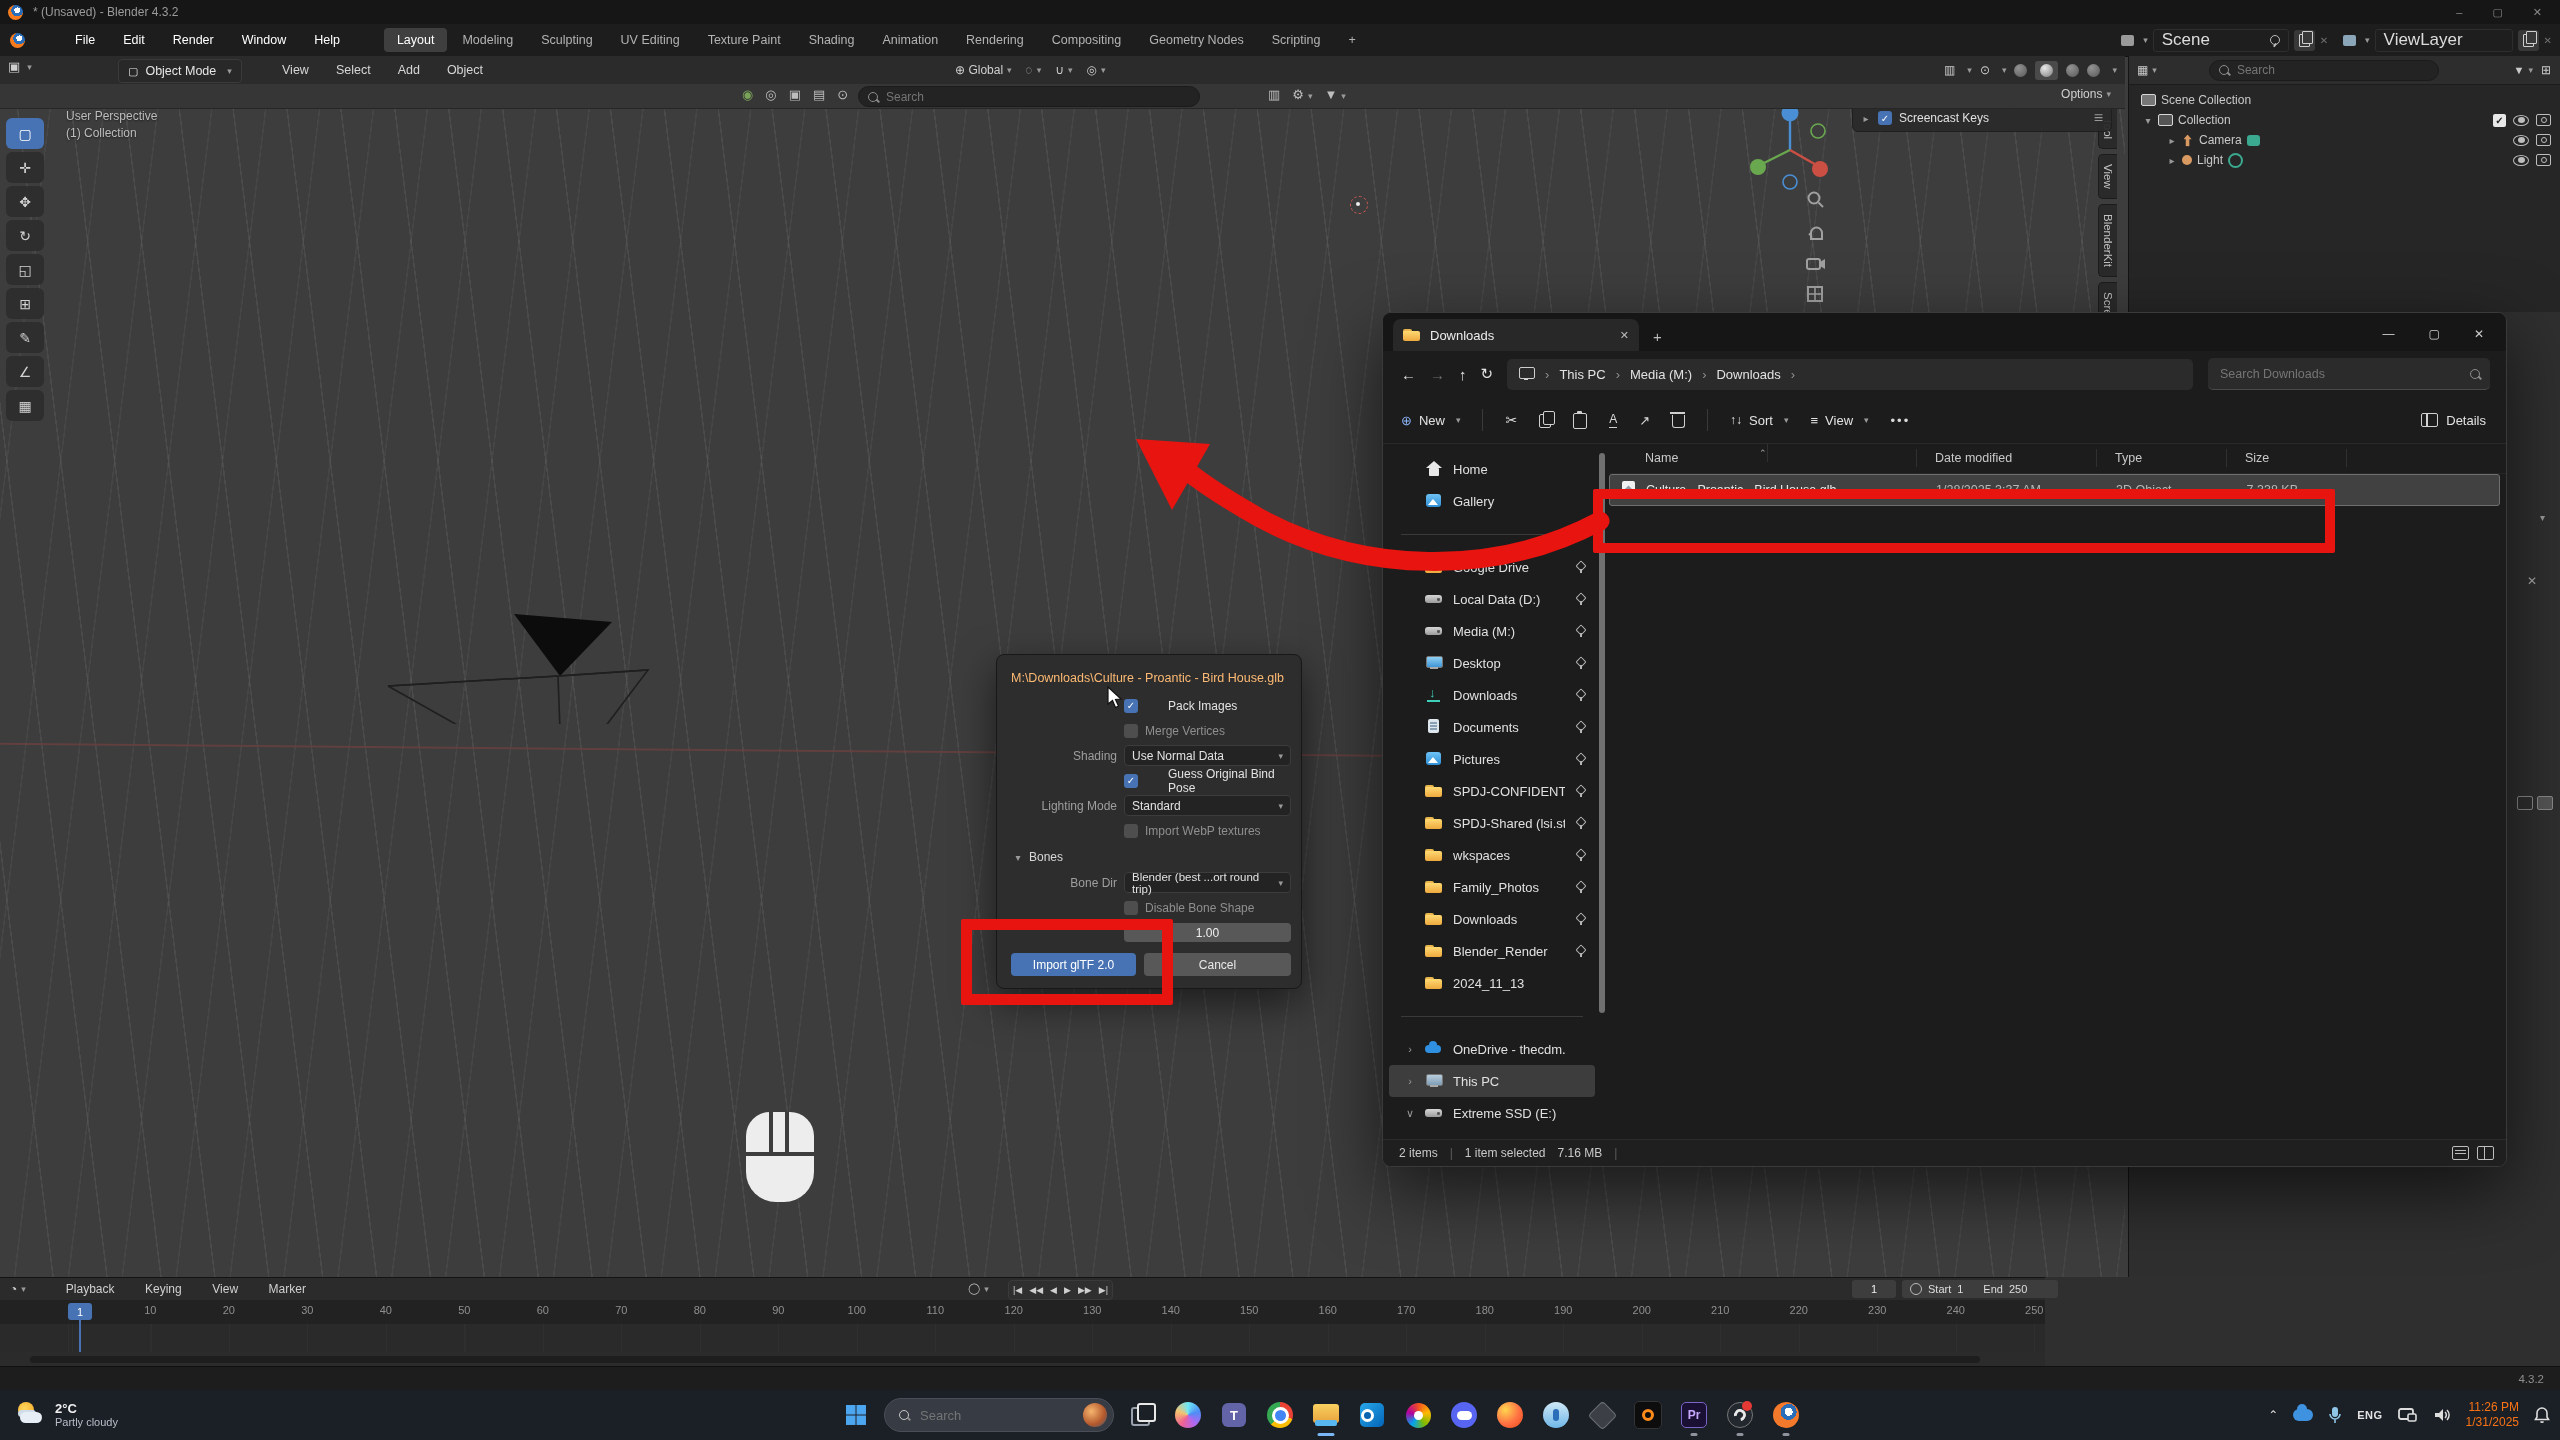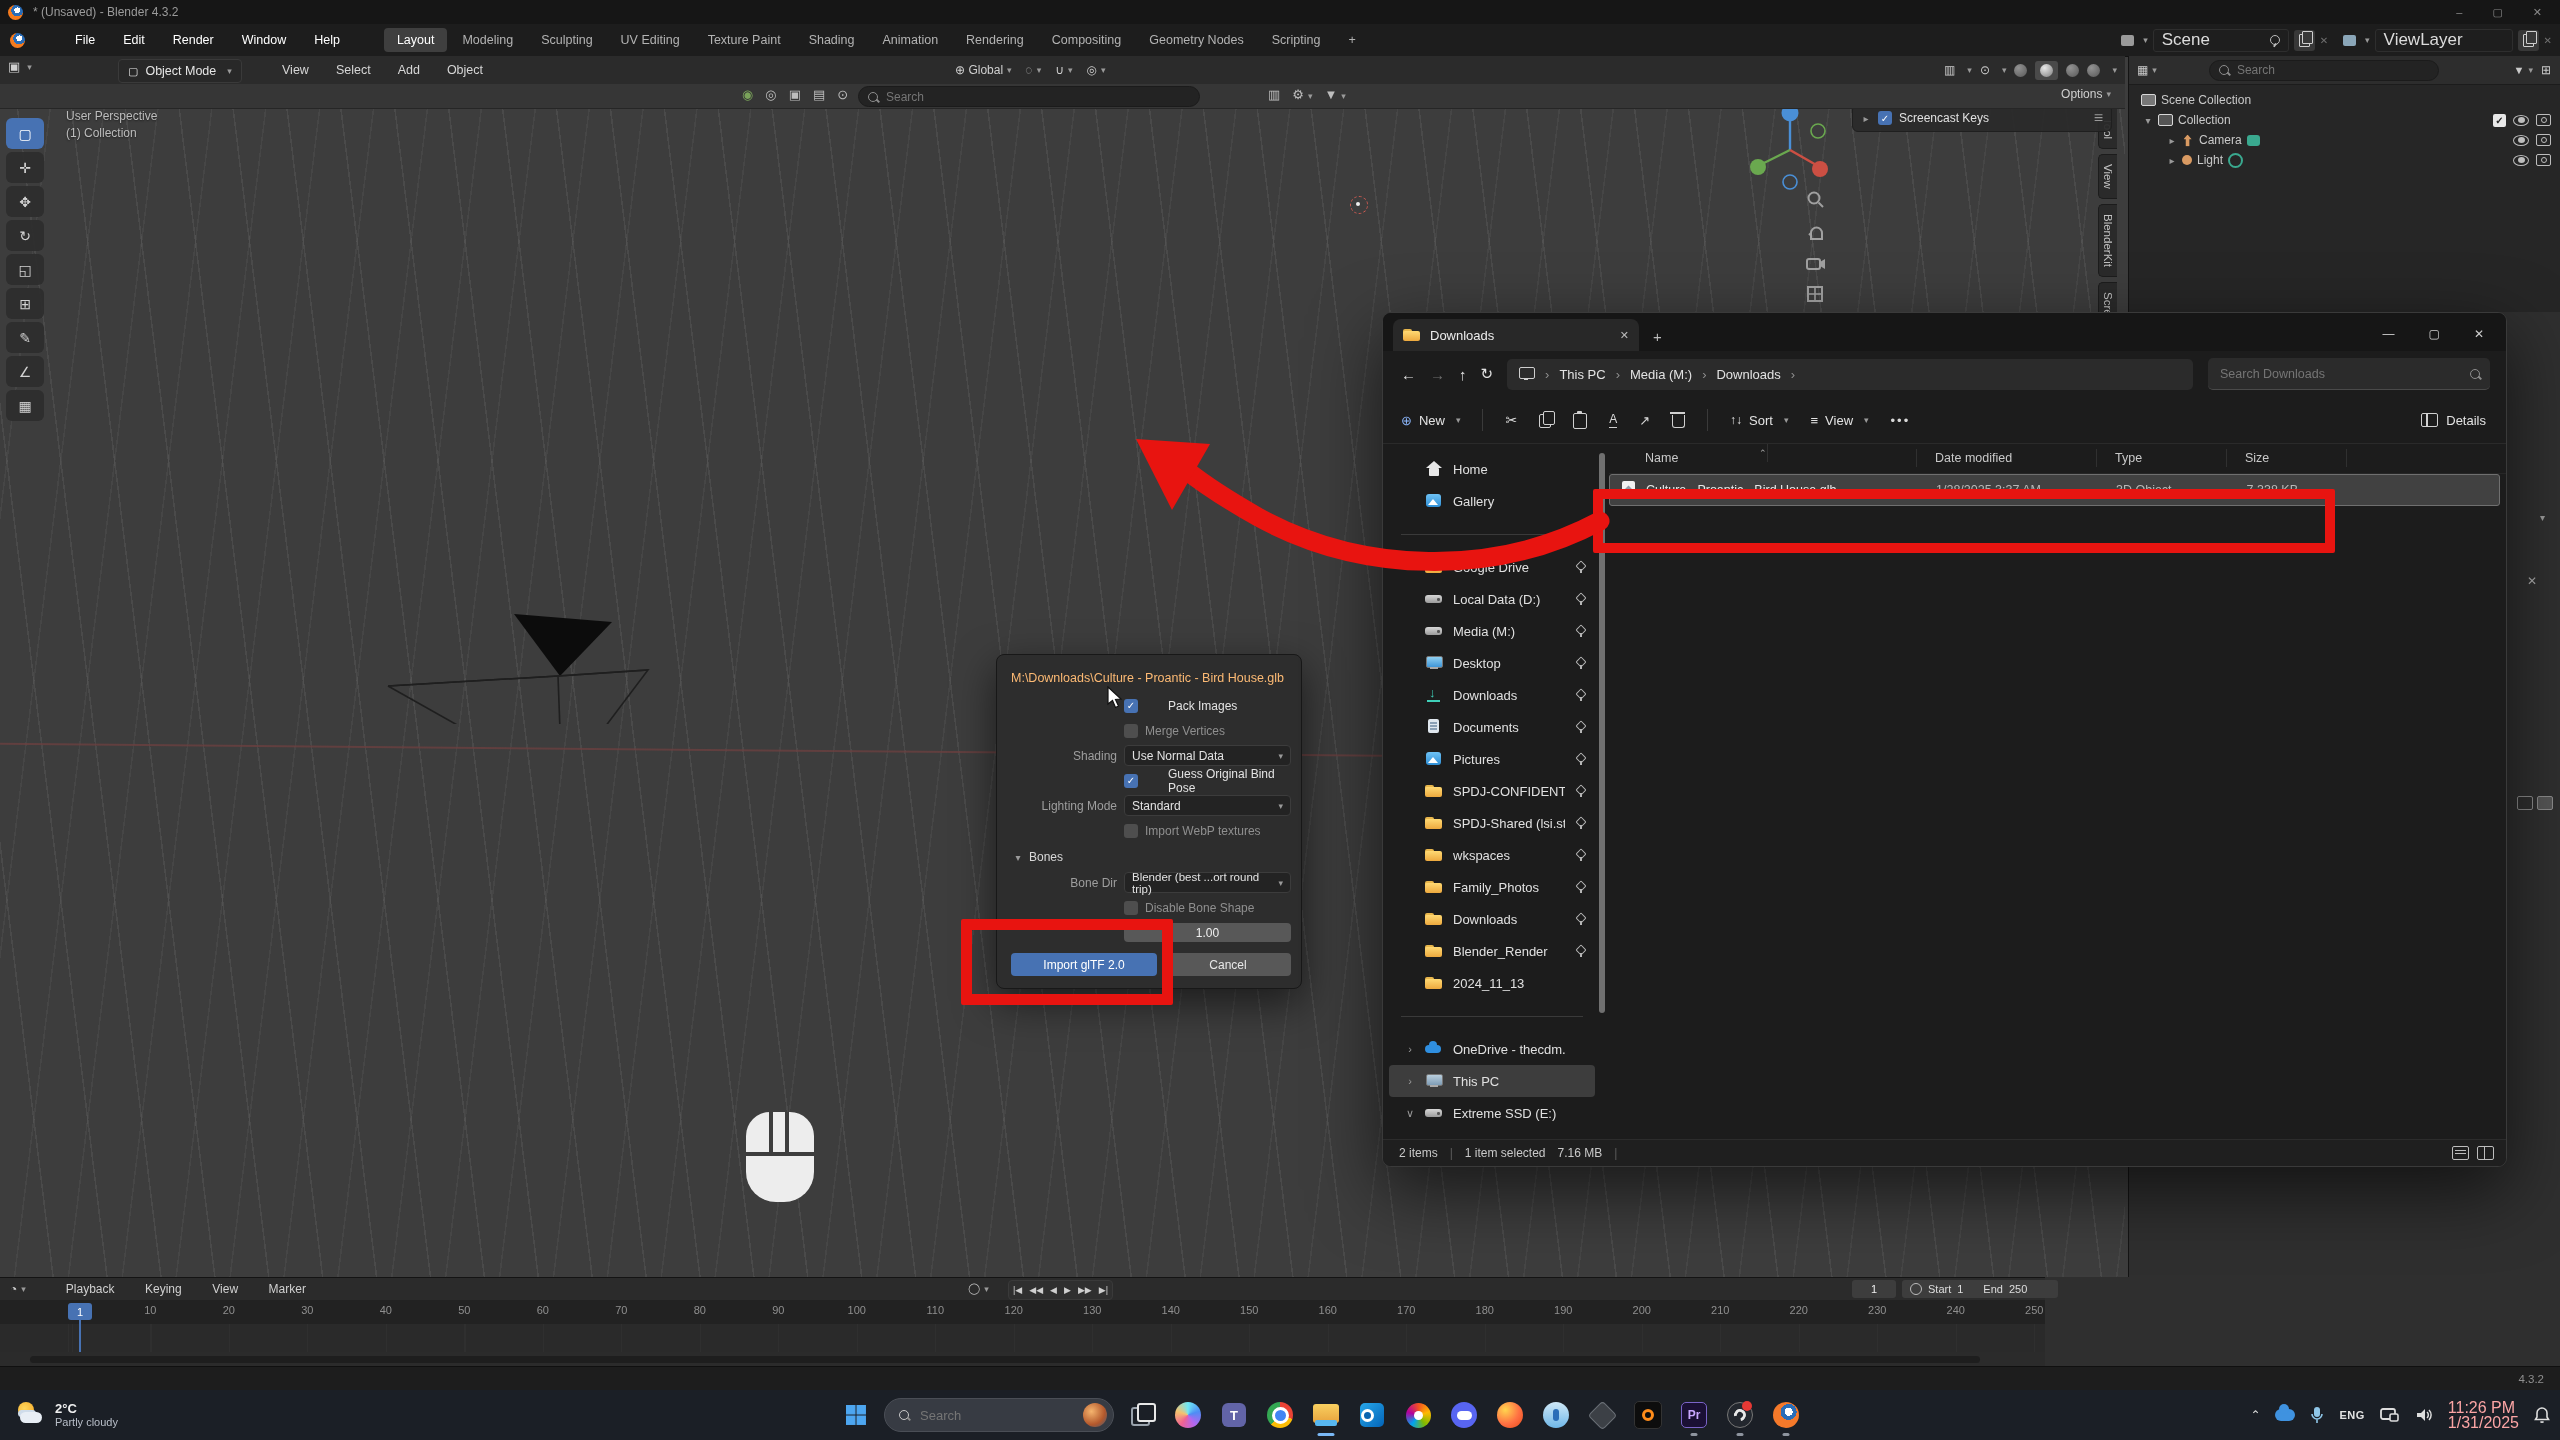--- a/index.html
+++ b/index.html
@@ -117,21 +117,21 @@
   .dlg-title{font-size:12.5px;color:#fdba74;margin:8px 0 8px 0;}
   .drow{height:25px;display:flex;align-items:center;}
   .dlabel{width:106px;text-align:right;color:#9e9e9e;margin-right:7px;flex:0 0 106px;}
   .dctrl{flex:1;display:flex;align-items:center;gap:7px;}
   .dsel{flex:1;height:19px;background:#232323;border:1px solid #3c3c3c;border-radius:4px;display:flex;align-items:center;padding:0 7px;color:#e2e2e2;}
   .dsel .dd{margin-left:auto;}
   .dim-l{color:#8f8f8f;} .on-l{color:#e2e2e2;margin-left:23px;}
   .dfield{flex:1;height:19px;background:#585858;border-radius:4px;display:flex;align-items:center;justify-content:center;color:#f0f0f0;}
   .dbtns{display:flex;gap:8px;margin-top:8px;}
   .btn{height:23px;border-radius:4px;display:flex;align-items:center;justify-content:center;font-size:12px;}
-  .btn.primary{background:#4772b3;color:#fff;width:146px;}
+  .btn.primary{background:#4772b3;color:#fff;width:125px;}
   .btn.neutral{background:#585858;color:#e8e8e8;flex:1;}
   .bones-hd{color:#d8d8d8;margin:3px 0 2px 2px;display:flex;gap:6px;align-items:center;height:22px;}
 
   
   .explorer{left:1382px;top:312px;width:1123px;height:853px;background:#1c1c1c;border:1px solid #3a3a3a;border-radius:9px;
             box-shadow:0 24px 70px rgba(0,0,0,.6);z-index:20;overflow:hidden;font-size:13px;}
   .ex-tabbar{position:absolute;left:0;top:0;right:0;height:38px;background:#161616;display:flex;align-items:flex-end;}
   .ex-tab{margin-left:10px;width:226px;height:32px;background:#282828;border-radius:8px 8px 0 0;display:flex;align-items:center;gap:9px;padding:0 10px;color:#ececec;}
   .ex-plus{color:#bbb;font-size:15px;margin-left:14px;margin-bottom:6px;}
   .ex-winctrl{margin-left:auto;display:flex;gap:34px;margin-right:22px;margin-bottom:10px;color:#cfcfcf;font-size:12px;}
@@ -263,21 +263,21 @@
   .app-mkv::before{content:"";width:26px;height:26px;border-radius:5px;background:#0d0d0d;border:1px solid #333;}
   .app-mkv::after{content:"";position:absolute;width:12px;height:12px;border-radius:50%;border:3.5px solid #ff8c1a;box-sizing:border-box;}
   .app-premiere::before{content:"Pr";width:26px;height:26px;border-radius:5px;background:#1a1034;border:1.5px solid #7a64c8;color:#c9a7ff;font-size:12px;font-weight:bold;display:flex;align-items:center;justify-content:center;box-sizing:border-box;}
   .app-obs::before{content:"";width:26px;height:26px;border-radius:50%;background:#23272e;border:1.5px solid #777;box-sizing:border-box;}
   .app-obs::after{content:"";position:absolute;width:12px;height:12px;border-radius:50%;border:3px solid #e8e8e8;border-bottom-color:transparent;box-sizing:border-box;transform:rotate(35deg);}
   .app-obs .badge{position:absolute;right:2px;top:0;width:10px;height:10px;border-radius:50%;background:#e53935;}
   .app-blender::before{content:"";width:26px;height:26px;border-radius:50%;background:radial-gradient(circle at 60% 38%,#fff 0 4px,#2a6db8 4px 8px,#f5792a 8px);}
   .tray{position:absolute;right:10px;top:0;height:50px;display:flex;align-items:center;gap:15px;color:#e3e3e3;}
   .tray-caret{font-size:12px;color:#d8d8d8;}
   .lang{font-size:11px;font-weight:bold;letter-spacing:.5px;}
-  .clock{font-size:16px;line-height:15px;color:#fca5a5;}
+  .clock{text-align:right;font-size:12px;line-height:15px;color:#f97316;}
   .od-cloud{width:20px;height:12px;background:#3f92e0;border-radius:7px;position:relative;}
   .od-cloud::before{content:"";position:absolute;left:4px;top:-5px;width:10px;height:10px;background:#3f92e0;border-radius:50%;}
   svg.sico{display:block;}
 </style>
 </head>
 <body>
 
 <div id="root">
 
   <div class="bl-titlebar r">

